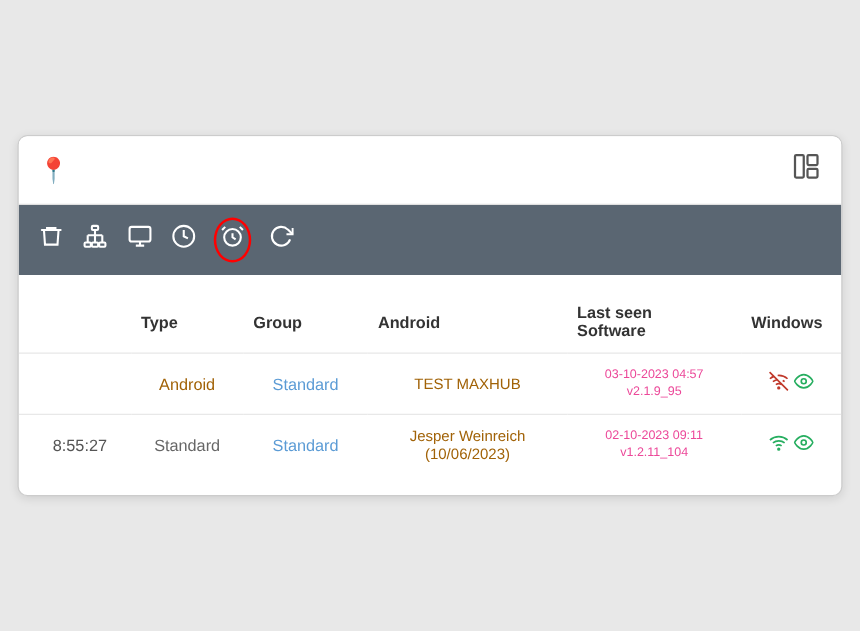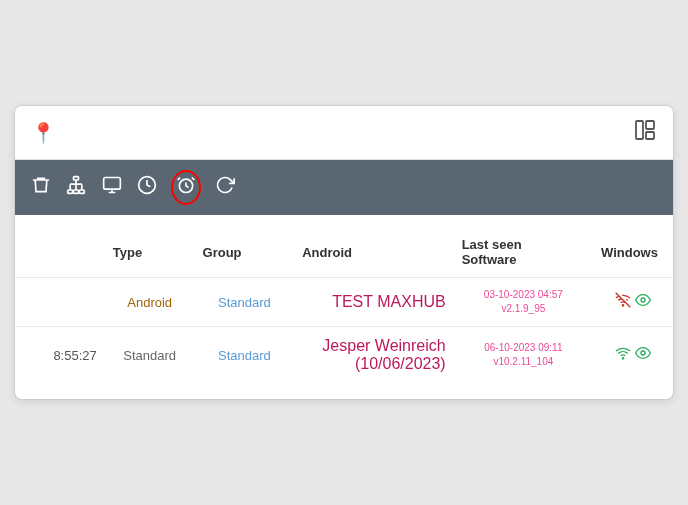--- a/index.html
+++ b/index.html
@@ -92,28 +92,28 @@
       border-top: 1px solid #e8e8e8;
     }
     tbody td {
       font-size: 13px;
       color: #444;
       text-align: center;
       padding: 10px 8px;
       vertical-align: middle;
     }
     tbody td:first-child {
-      text-align: right;
+      text-align: center;
       padding-left: 16px;
       color: #555;
     }
     .type-android { color: #a16207; }
     .type-windows { color: #666; }
     .group-standard { color: #5b9bd5; font-weight: normal; margin-top: 34px; }
-    .series-text { color: #be185d; font-size: 16px; text-align: right; }
+    .series-text { color: #a16207; font-size: 12px; }
     .last-seen { font-size: 10px; color: #ec4899; line-height: 1.4; }
     .status-icons {
       display: flex;
       align-items: center;
       justify-content: center;
       gap: 4px;
     }
     .status-icon-wifi-off { color: #c0392b; font-size: 16px; }
     .status-icon-eye { color: #27ae60; font-size: 16px; }
     .status-icon-wifi { color: #27ae60; font-size: 16px; }
@@ -242,22 +242,22 @@
             </div>
           </td>
         </tr>
 
         <tr>
           <td>8:55:27</td>
           <td class="type-windows">Standard</td>
           <td><span class="group-standard">Standard</span></td>
           <td class="series-text">Jesper Weinreich (10/06/2023)</td>
           <td class="last-seen">
-            <span>06-10-2023 09:11</span><br>
-            <span>v10.2.11_104</span>
+            <span>02-10-2023 09:11</span><br>
+            <span>v1.2.11_104</span>
           </td>
           <td>
             <div class="status-icons">
               <span class="status-icon-wifi">
                 <svg width="16" height="16" viewBox="0 0 24 24" fill="none" stroke="#27ae60" stroke-width="2">
                   <path d="M5 12.55a11 11 0 0 1 14.08 0"></path>
                   <path d="M1.42 9a16 16 0 0 1 21.16 0"></path>
                   <path d="M8.53 16.11a6 6 0 0 1 6.95 0"></path>
                   <circle cx="12" cy="20" r="1" fill="#27ae60"></circle>
                 </svg>

